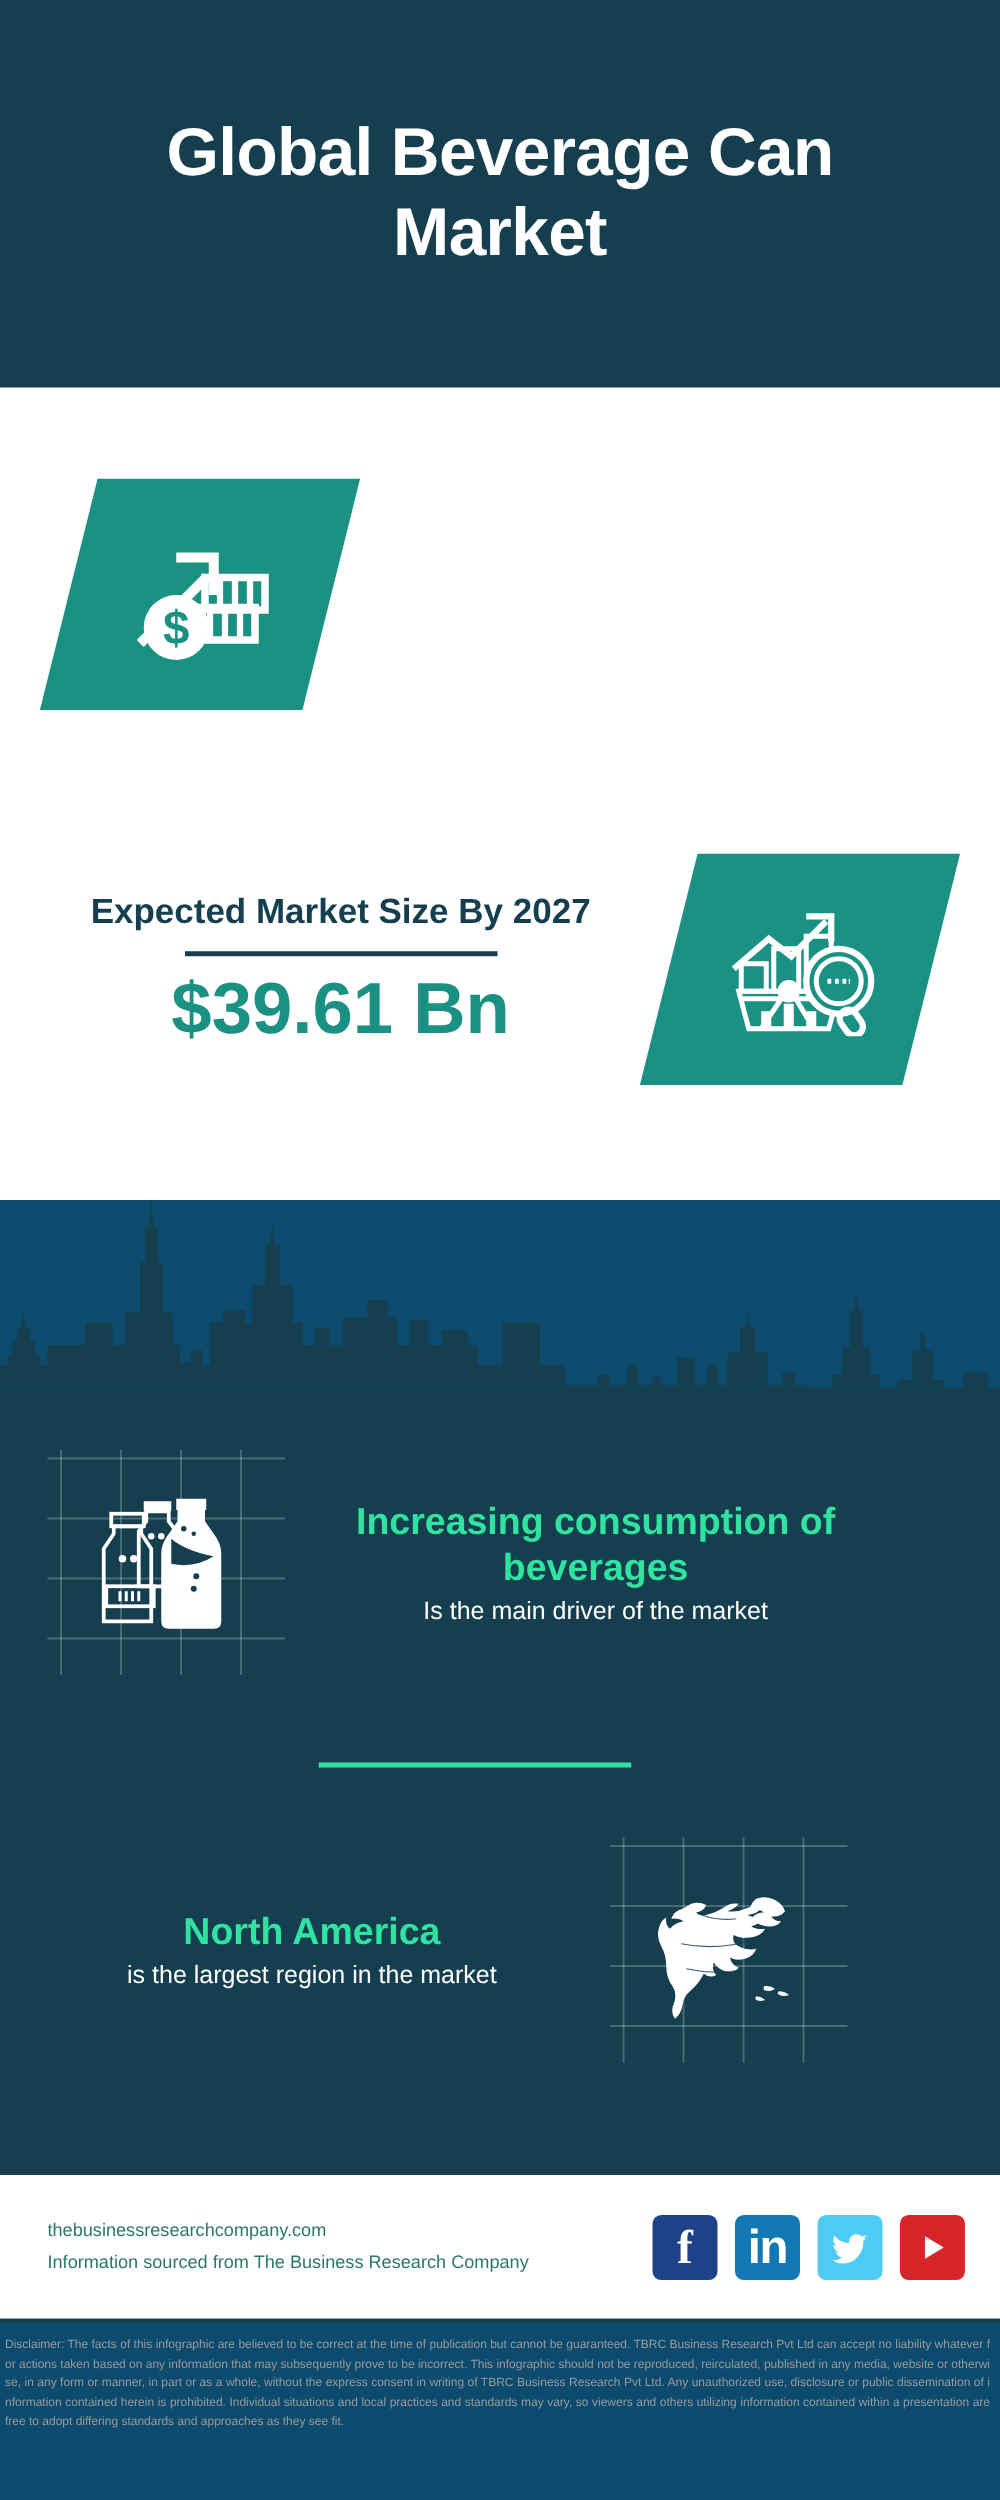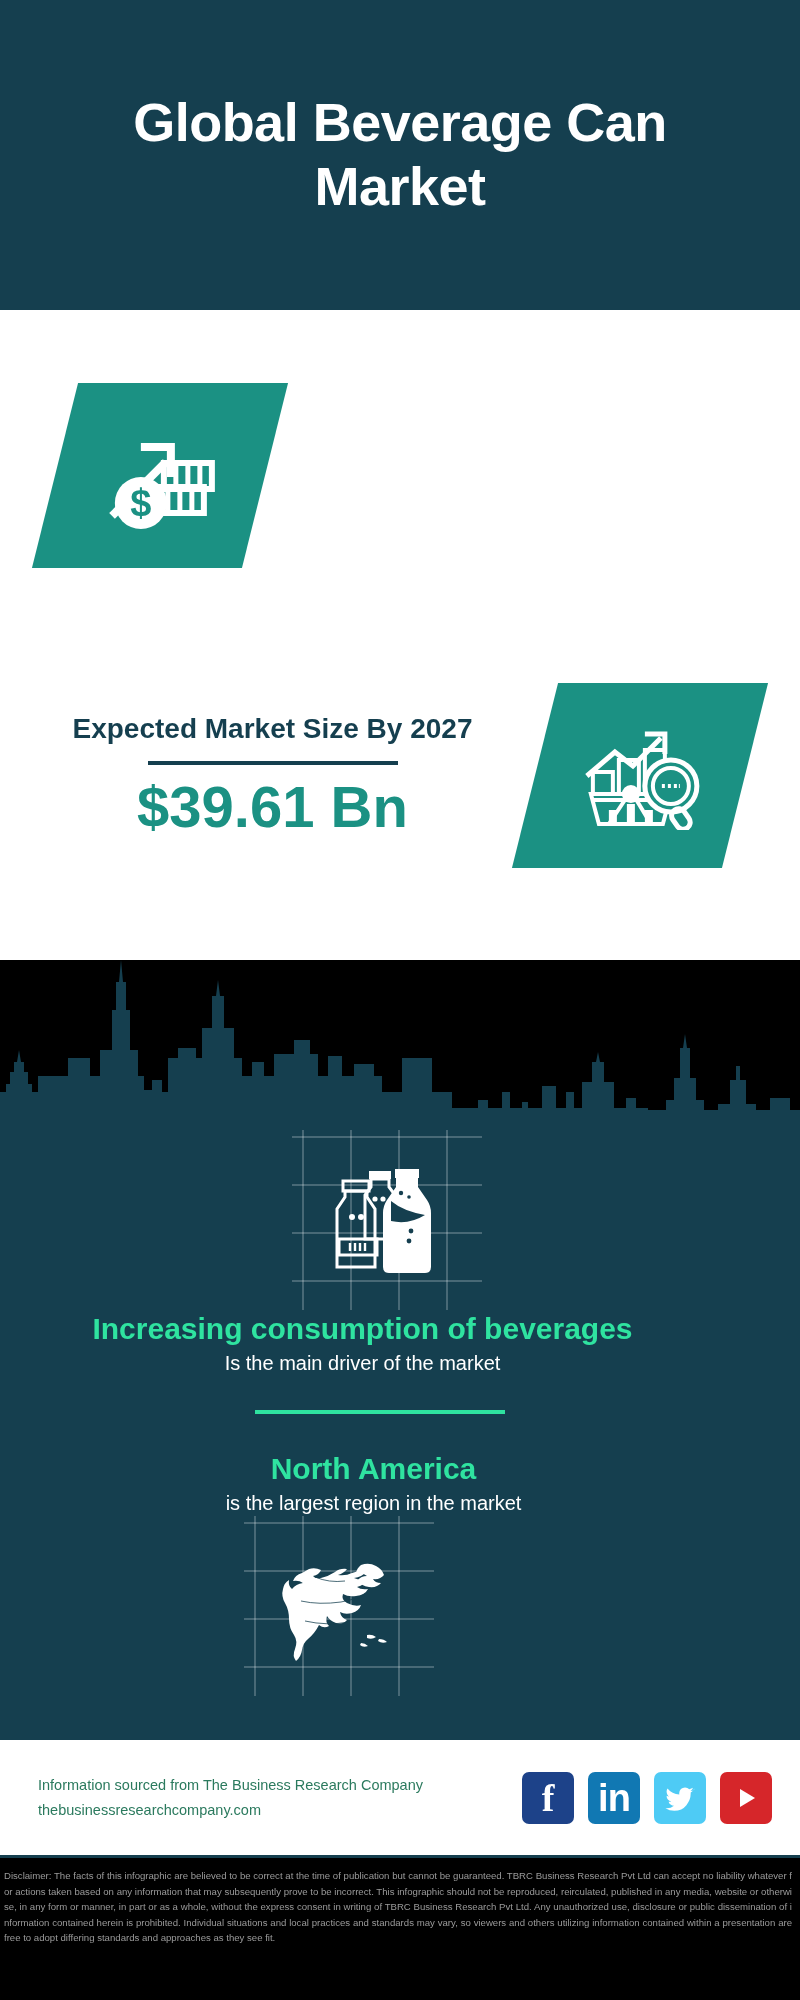--- a/index.html
+++ b/index.html
@@ -7,21 +7,21 @@
     width: 800px;
     height: 2000px;
     font-family: "Liberation Sans", sans-serif;
     background: #ffffff;
     overflow: hidden;
   }
   .page {
     position: relative;
     width: 800px;
     height: 2000px;
-    background: #000000;
+    background: #0c4a6e;
   }
 
   
   .header {
     position: absolute;
     left: 0; top: 0;
     width: 800px;
     height: 310px;
     background: #153f4f;
     display: flex;
@@ -116,24 +116,23 @@
     width: 800px;
     height: 630px;
     background: #153f4f;
   }
 
   .insight-row {
     position: absolute;
     width: 736px;
     display: flex;
     align-items: center;
-    flex-direction: column;
   }
   .insight-row-1 { top: 20px; height: 240px; }
-  .insight-row-2 { top: 340px; height: 240px; }
+  .insight-row-2 { top: 330px; height: 240px; }
 
   .grid-icon {
     position: relative;
     width: 190px;
     height: 180px;
     flex: 0 0 auto;
     display: flex;
     align-items: center;
     justify-content: center;
   }
@@ -355,22 +354,22 @@
               <path d="M40 38 q14 6 30 4"></path>
             </g>
           </svg>
         </span>
       </div>
     </div>
   </div>
 
   <div class="footer">
     <div class="footer-text">
+      <div>thebusinessresearchcompany.com</div>
       <div>Information sourced from The Business Research Company</div>
-      <div>thebusinessresearchcompany.com</div>
     </div>
     <div class="social-row">
       <a class="social sc-fb">
         <span class="t">f</span>
       </a>
       <a class="social sc-li">
         <span class="t">in</span>
       </a>
       <a class="social sc-tw">
         <svg width="32" height="30" viewBox="0 0 32 30">

